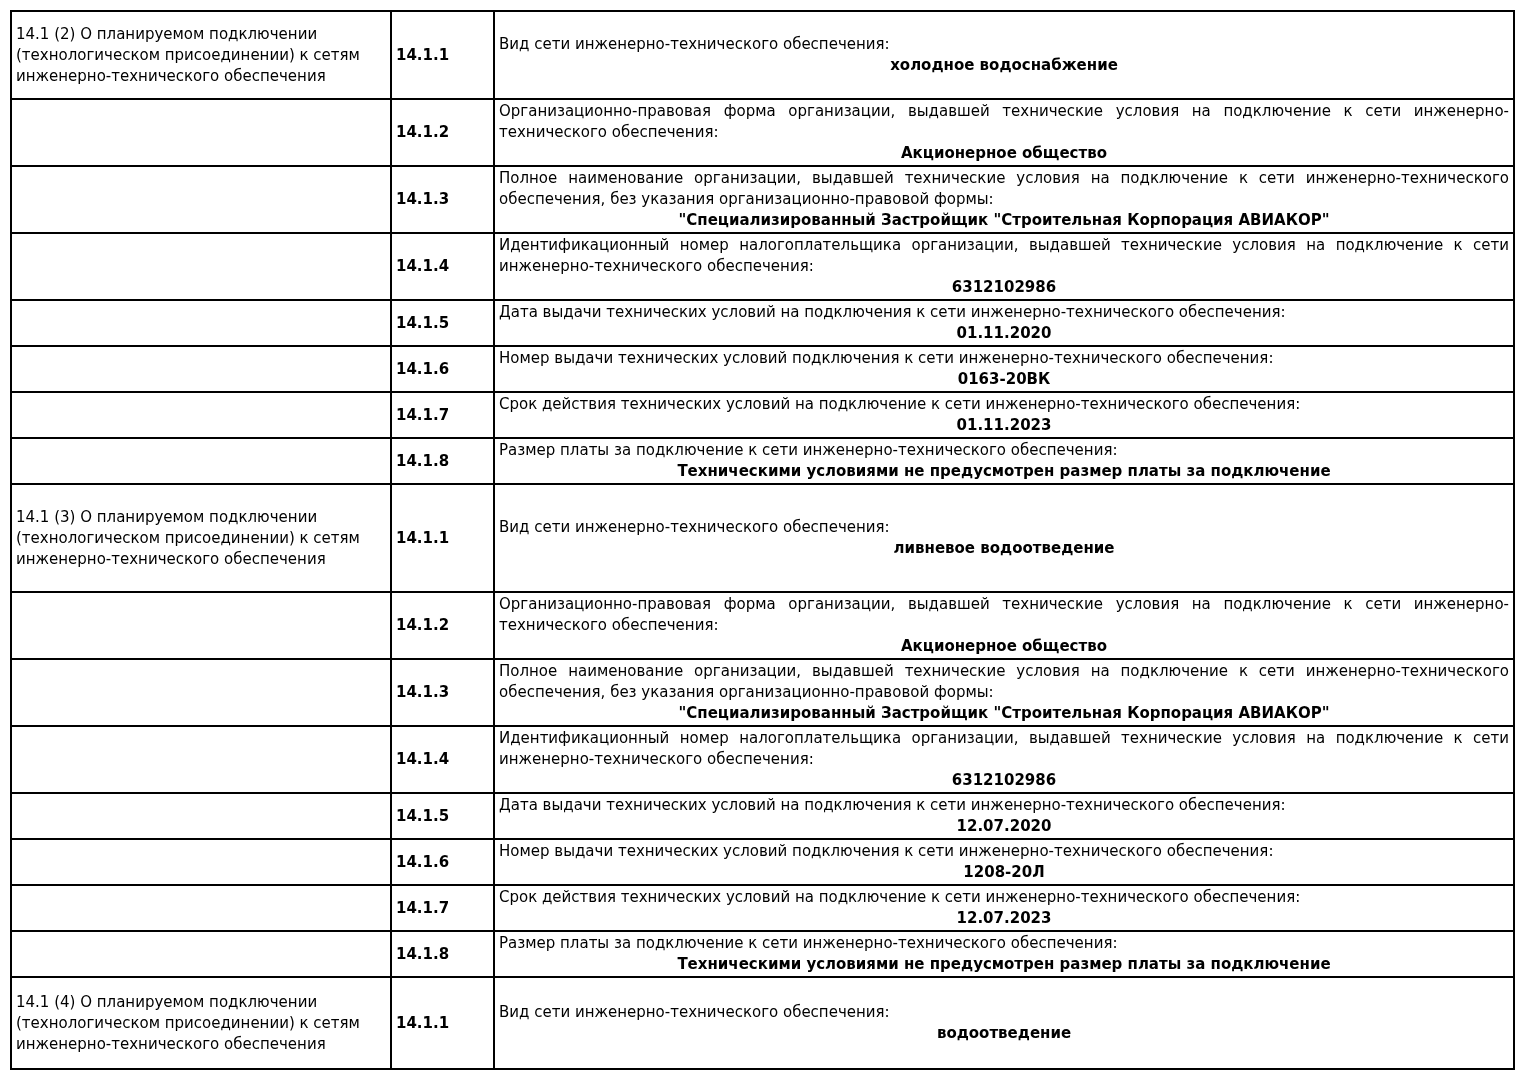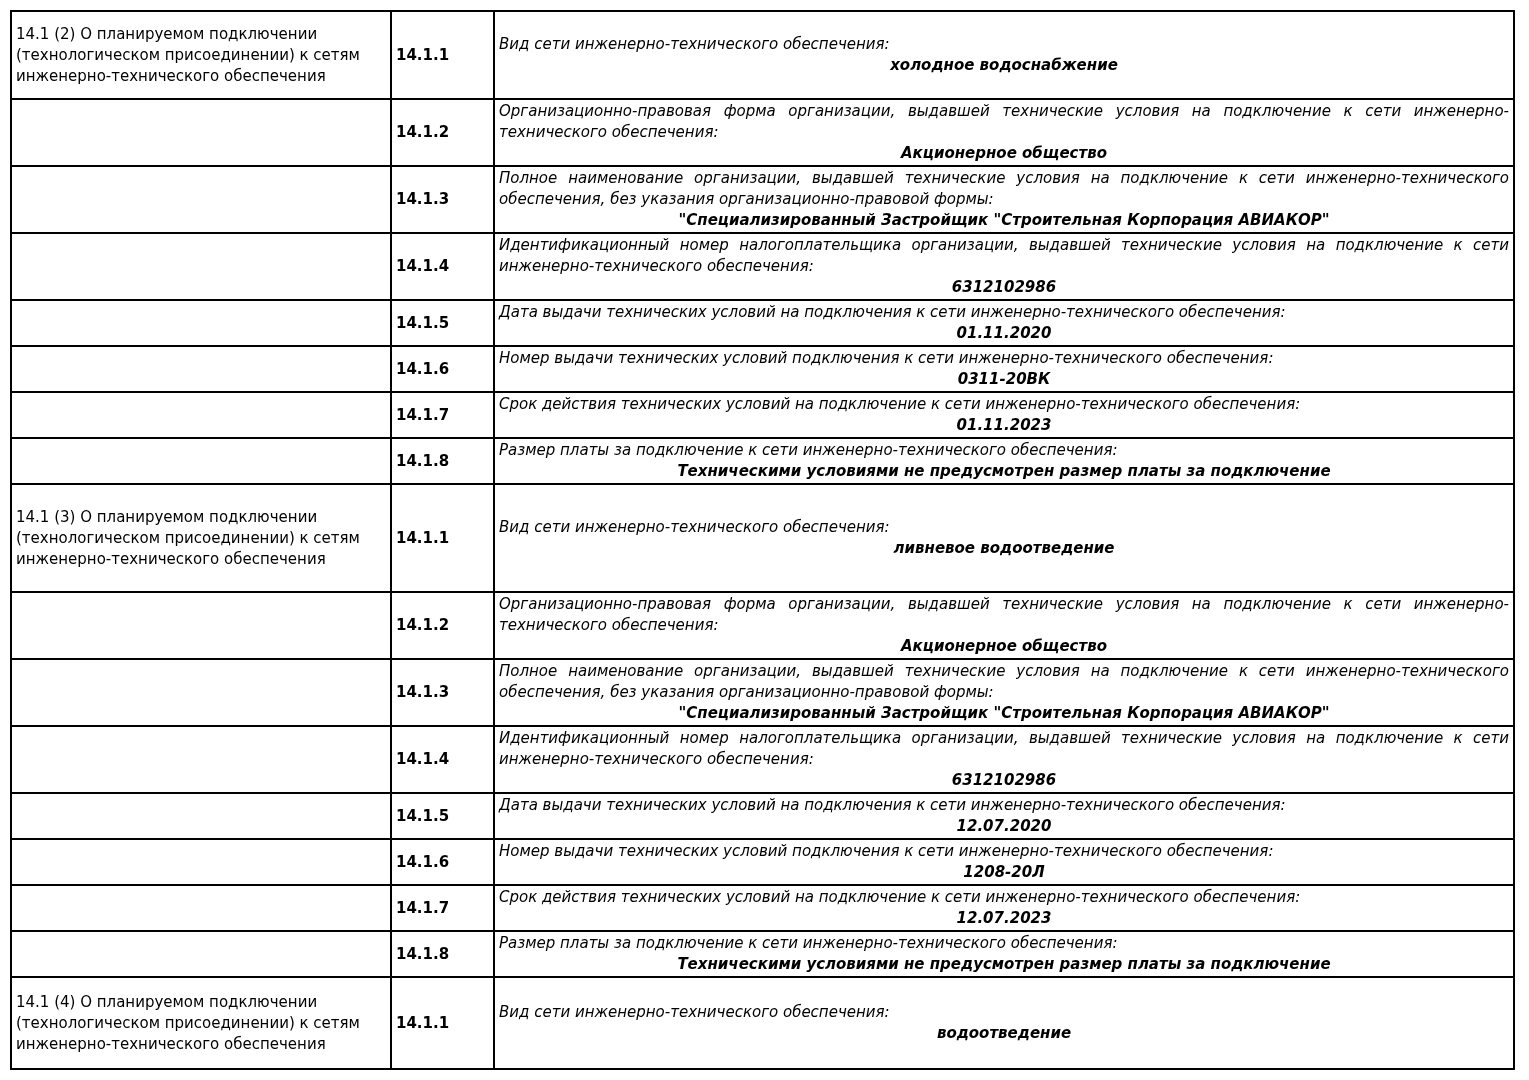--- a/index.html
+++ b/index.html
@@ -32,21 +32,20 @@
   td.section-cell {
     vertical-align: top;
     padding-top: 2px;
   }
   td.num-cell {
     vertical-align: middle;
     font-weight: bold;
   }
   td.content-cell {
     vertical-align: middle;
-    font-style: italic;
   }
   .field-label {
     text-align: justify;
     font-weight: normal;
   }
   .field-value {
     font-weight: bold;
     text-align: center;
   }
   .section-label {
@@ -130,21 +129,21 @@
 
   <tr style="height: 45px;">
     <td class="section-cell">
       
     </td>
     <td class="num-cell">
       <span>14.1.6</span>
     </td>
     <td class="content-cell">
       <div class="field-label">Номер выдачи технических условий подключения к сети инженерно-технического обеспечения:</div>
-      <div class="field-value">0311-20ВК</div>
+      <div class="field-value">0163-20ВК</div>
     </td>
   </tr>
 
   <tr style="height: 45px;">
     <td class="section-cell">
       
     </td>
     <td class="num-cell">
       <span>14.1.7</span>
     </td>

